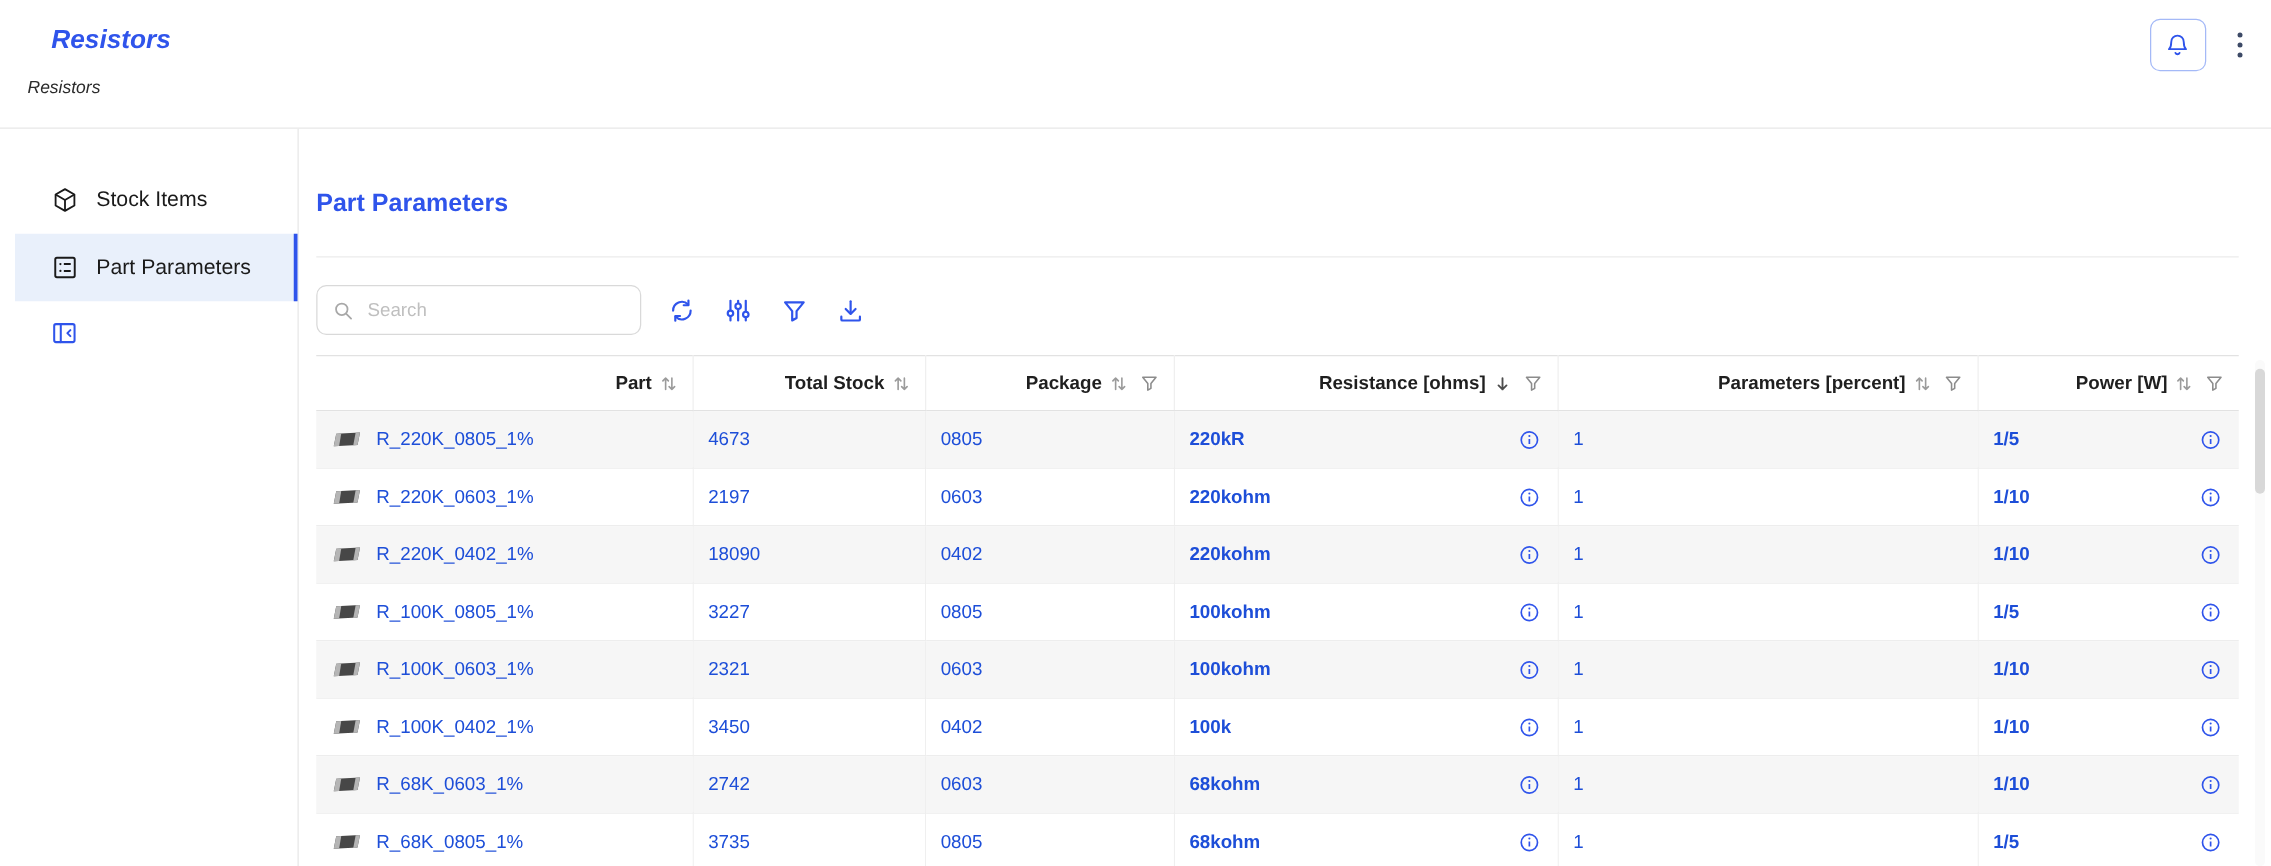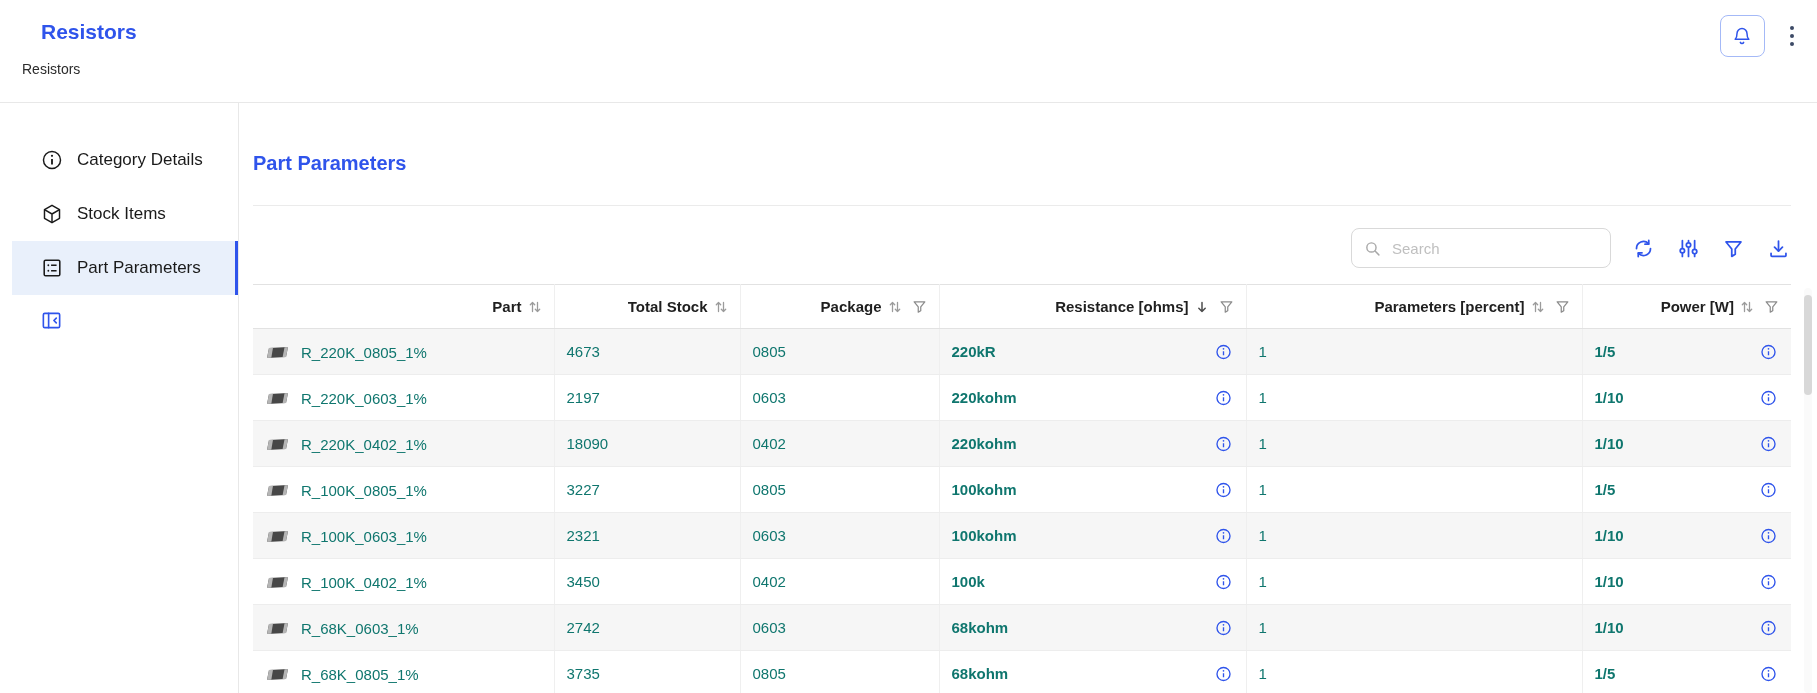--- a/index.html
+++ b/index.html
@@ -4,21 +4,21 @@
 <style>
   * { box-sizing: border-box; }
   body { margin:0; background:#fff; }
   .page {
     position:relative; width:1817px; height:693px; overflow:hidden;
     background:#fff; color:#1f1f1f;
     font-family:"Liberation Sans","DejaVu Sans",sans-serif;
   }
 
   
-  .topbar { height:103px; border-bottom:1px solid #e8e8e8; padding:20px 36px 0 22px; position:relative; }
+  .topbar { height:103px; border-bottom:1px solid #e8e8e8; padding:20px 36px 0 22px; position:relative;font-style:italic; }
   .page-title { margin:0 0 0 19px; font-size:21px; font-weight:700; color:#2f54eb; line-height:24px; }
   .breadcrumb { margin-top:17px; font-size:14px; color:#2b2b2b; line-height:16px; cursor:pointer; }
   .top-actions { position:absolute; top:15px; right:18px; display:flex; align-items:center; gap:20px; }
   .bell-btn { width:45px; height:42px; background:#fff; border:1px solid #a4b9f7; border-radius:8px;
               display:flex; align-items:center; justify-content:center; cursor:pointer; }
   .kebab { background:none; border:none; padding:6px 5px; display:flex; flex-direction:column; gap:3.5px; cursor:pointer; }
   .kebab .dot { width:4.5px; height:4.5px; border-radius:50%; background:#3d4a66; }
 
   
   .content { display:flex; height:590px; }
@@ -30,21 +30,21 @@
   .side-item.selected { background:#e9f0fb; border-right:3px solid #2f54eb; }
   .side-icon { width:24px; display:flex; justify-content:center; align-items:center; }
   .side-label { white-space:nowrap; }
   .collapse-btn { margin:12px 0 0 38px; background:none; border:none; padding:2px; cursor:pointer; display:flex; }
 
   
   .main { flex:1; padding:0 26px 0 14px; position:relative; overflow:hidden; }
   .main-title { margin:46px 0 0 0; font-size:20px; font-weight:700; color:#2f54eb; line-height:28px; }
   .main-divider { border:none; border-top:1px solid #ebebeb; margin:28px 0 0 0; }
 
-  .toolbar { margin-top:22px; display:flex; justify-content:flex-end; align-items:center; gap:20px; }
+  .toolbar { margin-top:22px; display:flex; justify-content:flex-start; align-items:center; gap:20px; }
   .search-box { width:260px; height:40px; border:1px solid #d9d9d9; border-radius:8px;
                 display:flex; align-items:center; gap:9px; padding:0 12px; background:#fff; }
   .search-box input { flex:1; min-width:0; border:none; outline:none; background:transparent;
                       font-size:15px; color:#333; font-family:inherit; }
   .search-box input::placeholder { color:#bfbfbf; }
   .tool-btn { background:none; border:none; padding:2px; cursor:pointer; display:flex; align-items:center; }
 
   
   table.grid { margin-top:16px; width:1538px; border-collapse:collapse; table-layout:fixed; }
   table.grid th {
@@ -52,21 +52,21 @@
     border-top:1px solid #e2e2e2; border-bottom:1px solid #e2e2e2; border-right:1px solid #efefef;
     cursor:pointer;
   }
   table.grid th:last-child { border-right:none;margin-top:48px; }
   .th-inner { display:flex; align-items:center; justify-content:flex-end; gap:6px; }
   .th-label { font-weight:700; white-space:nowrap; overflow:hidden; }
   .th-icons { display:flex; align-items:center; gap:10px; flex:none; }
   .hicon { display:flex; align-items:center; cursor:pointer; }
 
   table.grid td {
-    height:46px; padding:0 12px; font-size:15px; color:#0f766e;
+    height:46px; padding:0 12px; font-size:15px; color:#1d4ed8;
     border-bottom:1px solid #ededed; border-right:1px solid #efefef;
     white-space:nowrap; overflow:hidden; position:relative;
   }
   table.grid td:last-child { border-right:none; }
   table.grid tbody tr:nth-child(odd) td { background:#f6f6f6; }
   table.grid tbody tr:nth-child(even) td { background:#ffffff; }
 
   .chip { display:inline-block; vertical-align:middle; margin-right:11px; line-height:0; }
   .part-name { display:inline-block; vertical-align:middle; }
   td.with-info { padding-right:42px;font-weight:bold; }
@@ -98,30 +98,20 @@
         <span class="dot"></span>
         <span class="dot"></span>
       </button>
     </div>
   </header>
 
   <div class="content">
 
     <nav class="sidebar">
       <div>
-          <div class="side-item">
-            <span class="side-icon">
-              <svg viewBox="0 0 24 24" width="22" height="22" fill="none" stroke="#1a1a1a" stroke-width="1.6">
-                <circle cx="12" cy="12" r="9.3"></circle>
-                <line x1="12" y1="10.8" x2="12" y2="16.8" stroke-width="2"></line>
-                <circle cx="12" cy="7.4" r="1.2" fill="#1a1a1a" stroke="none"></circle>
-              </svg>
-            </span>
-            <span class="side-label">Category Details</span>
-          </div>
           <div class="side-item">
             <span class="side-icon">
               <svg viewBox="0 0 24 24" width="22" height="22" fill="none" stroke="#1a1a1a" stroke-width="1.6" stroke-linejoin="round">
                 <path d="M12 2.5l8.2 4.75v9.5L12 21.5l-8.2-4.75v-9.5z"></path>
                 <path d="M3.8 7.25L12 12l8.2-4.75M12 12v9.5"></path>
               </svg>
             </span>
             <span class="side-label">Stock Items</span>
           </div>
           <div class="side-item selected">

